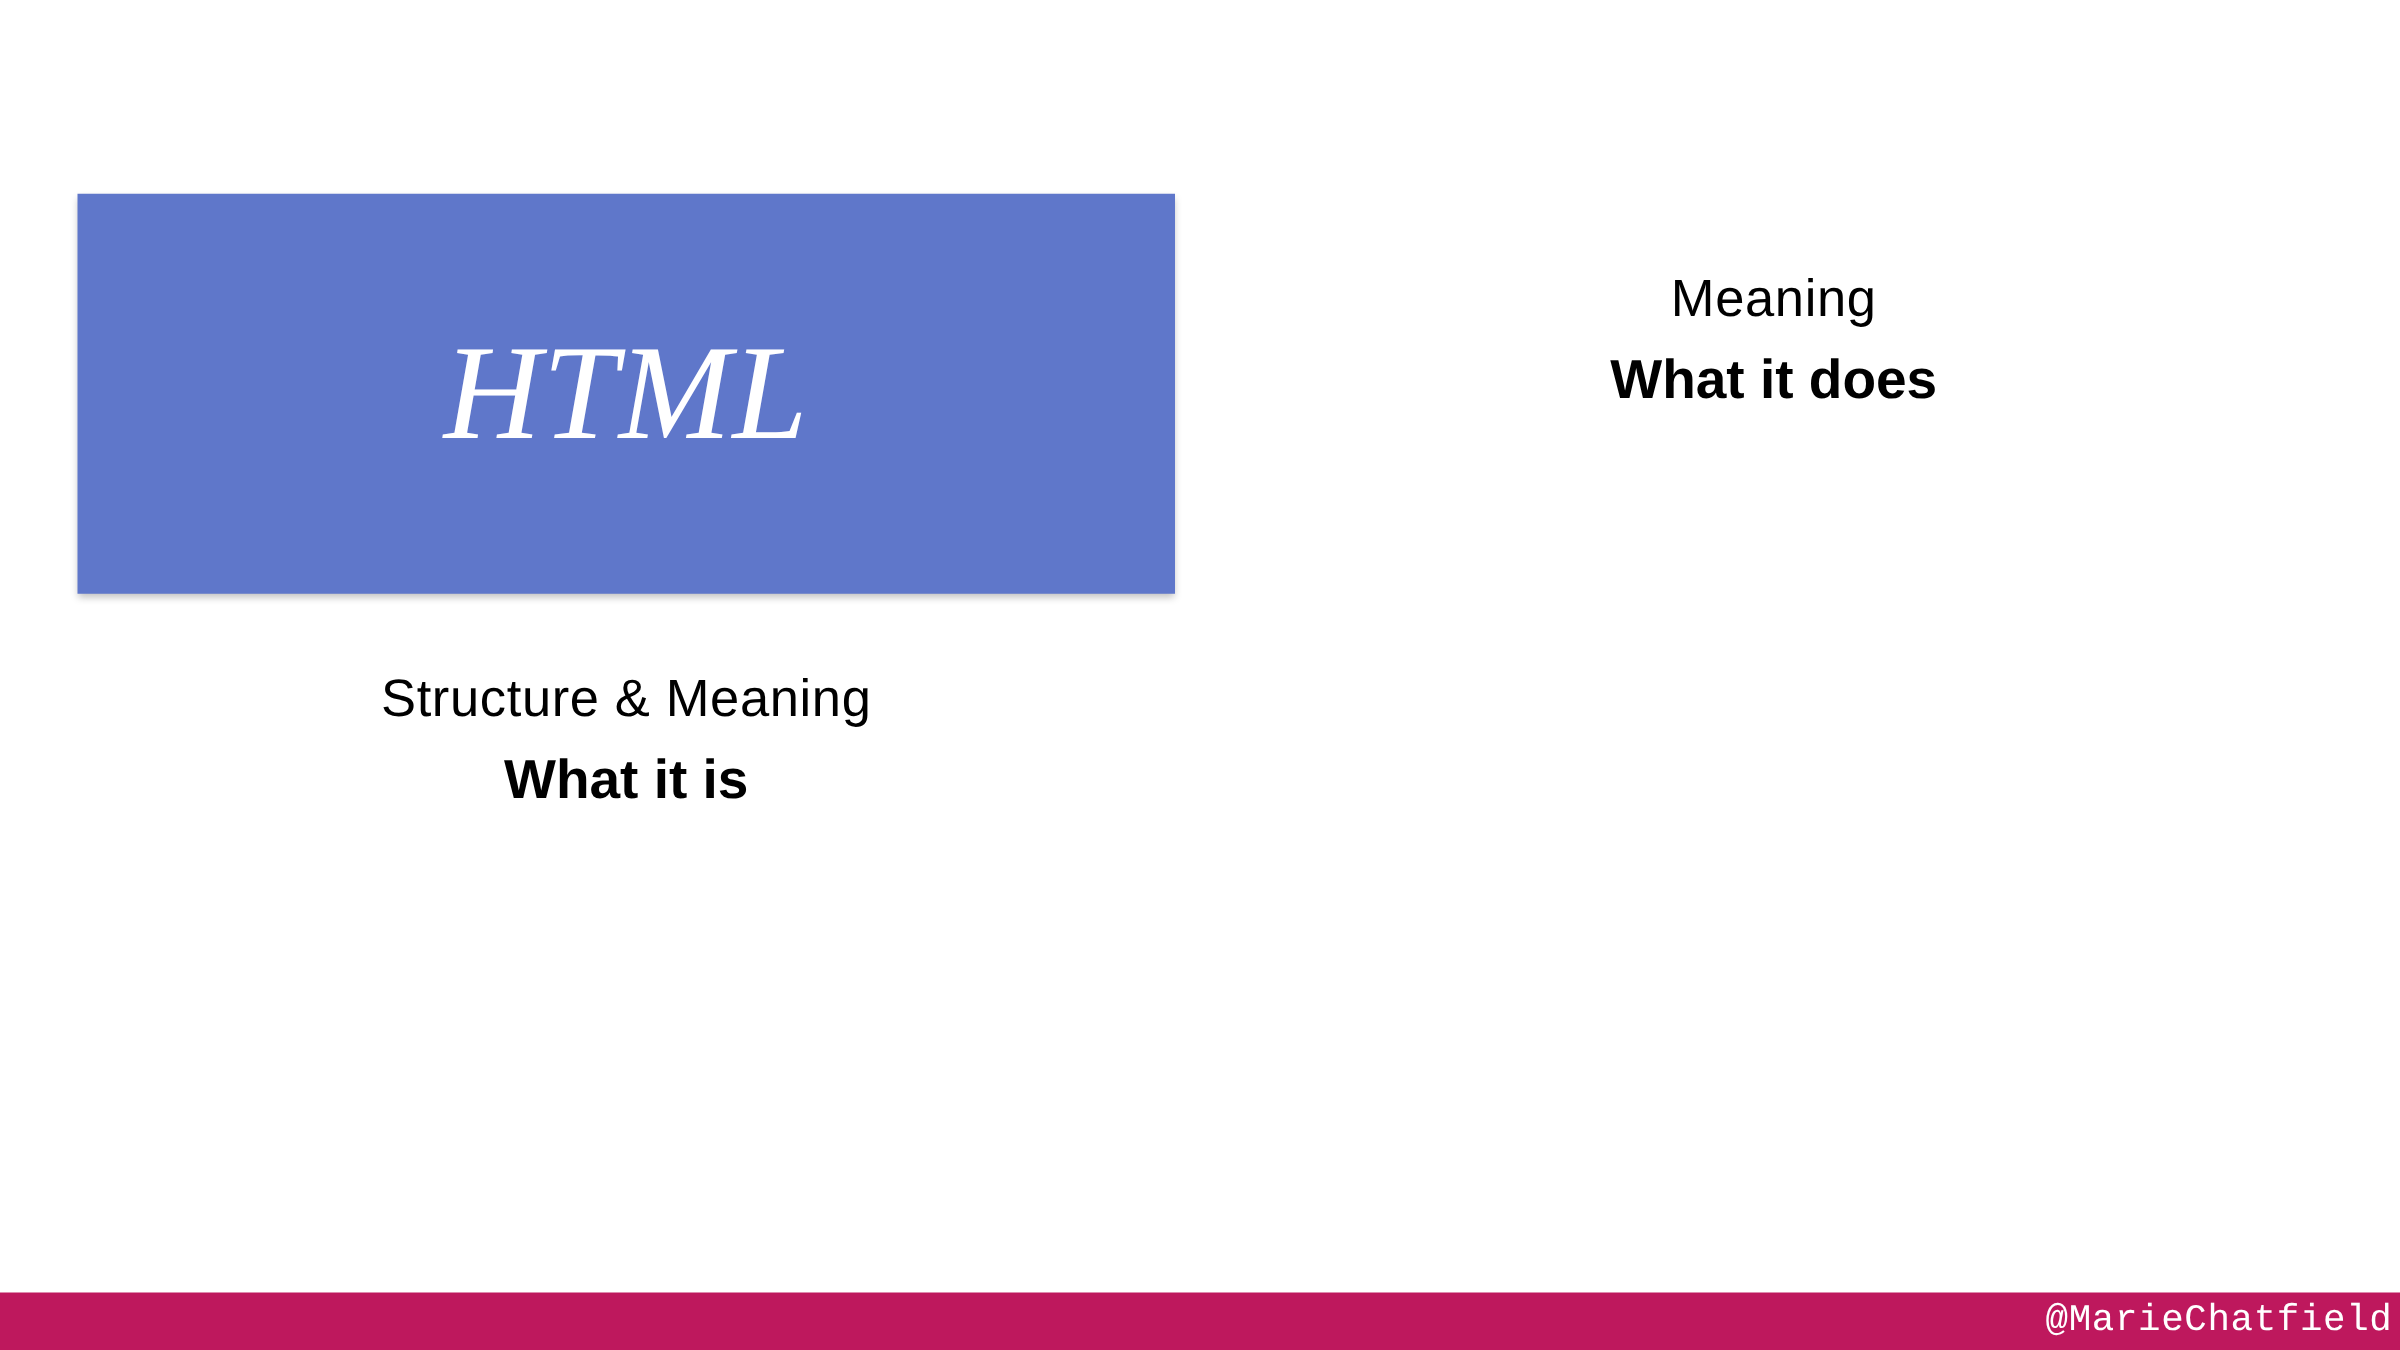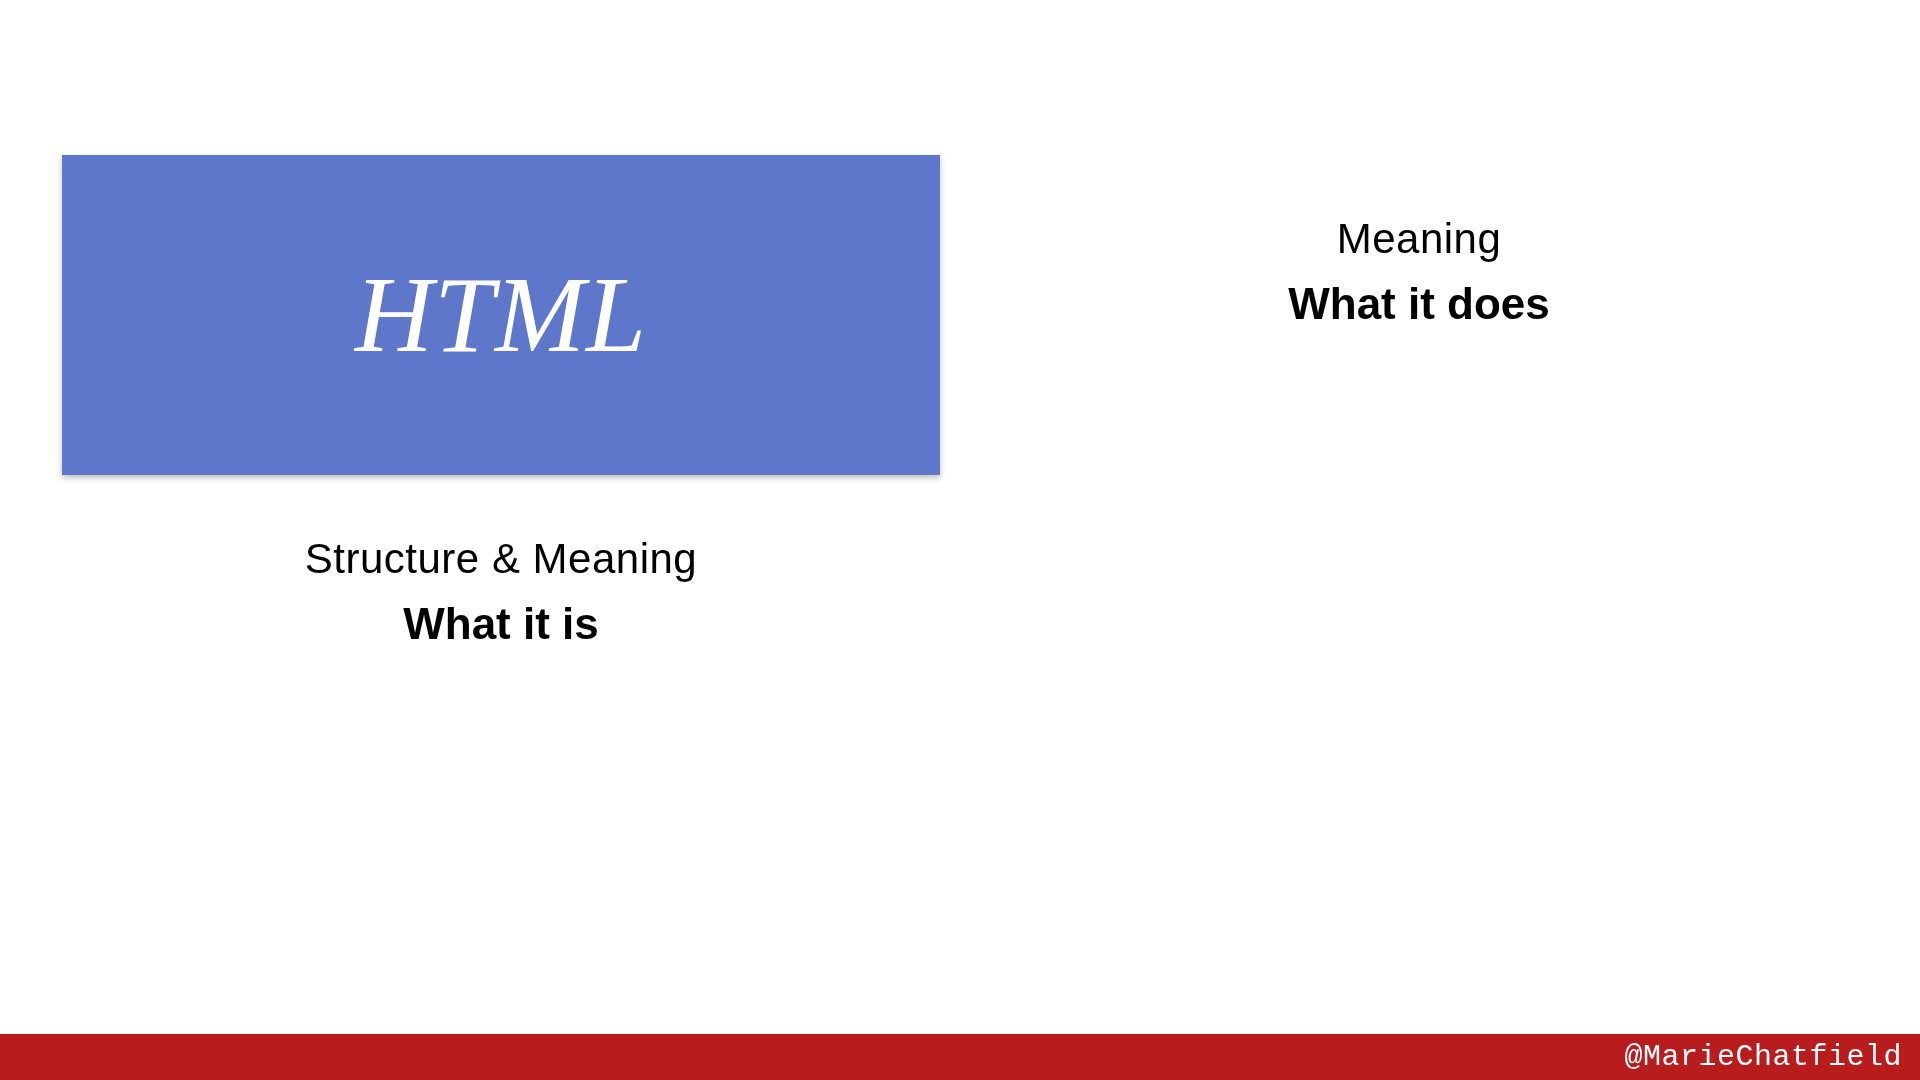--- a/index.html
+++ b/index.html
@@ -66,25 +66,25 @@
       color: #000000;
       text-align: center;
     }
 
     .footer-bar {
       position: absolute;
       bottom: 0;
       left: 0;
       width: 100%;
       height: 46px;
-      background: #b91c1c;
+      background: #be185d;
       display: flex;
       align-items: center;
       justify-content: flex-end;
-      padding-right: 18px;
+      padding-right: 6px;
     }
 
     .footer-handle {
       font-family: "Courier New", Courier, monospace;
       font-size: 30px;
       color: #ffffff;
       letter-spacing: 0.5px;
     }
   </style>
 </head>

